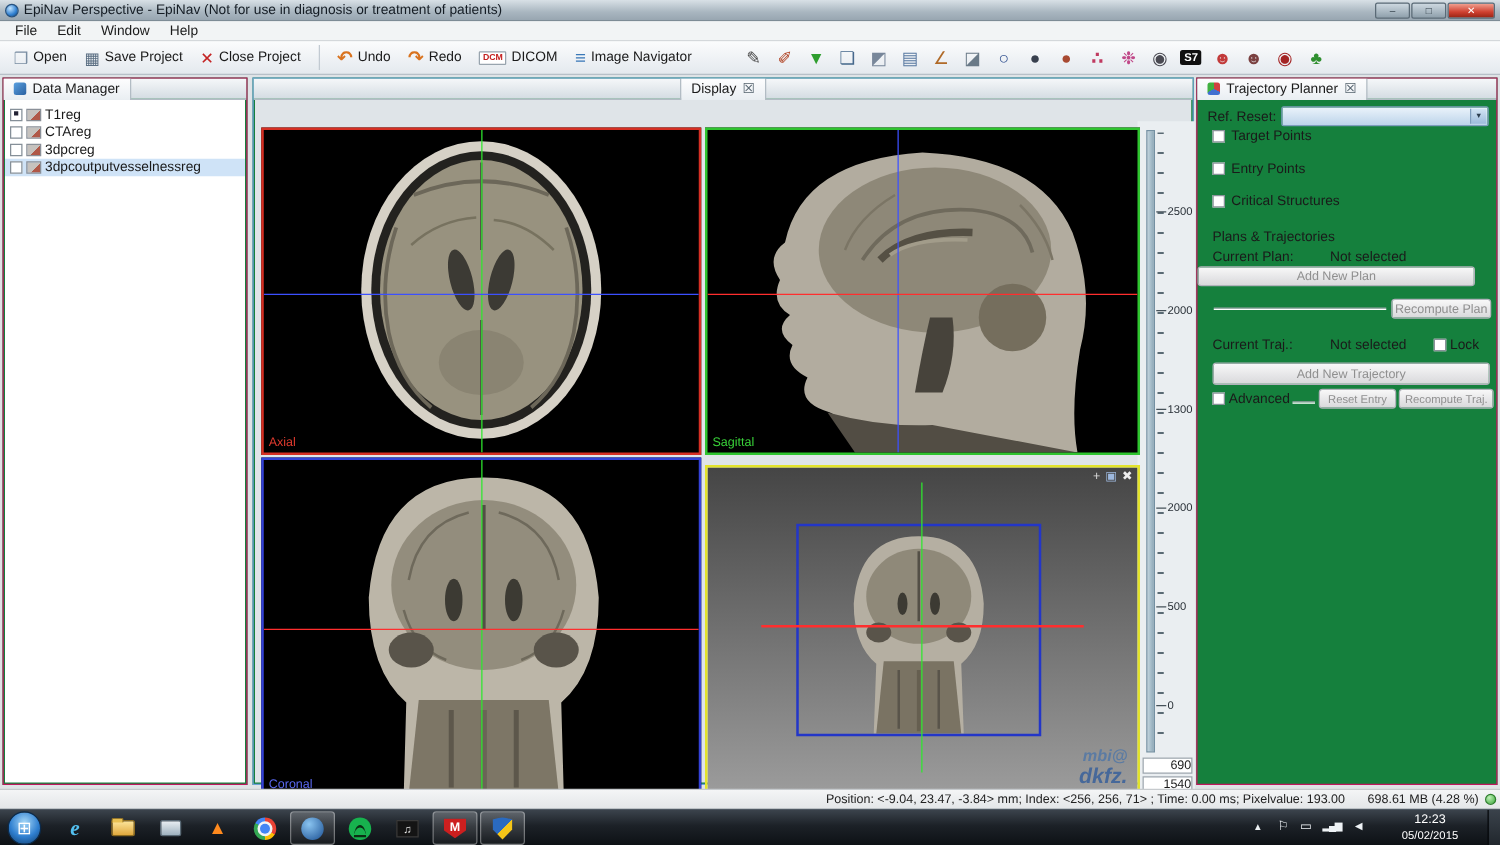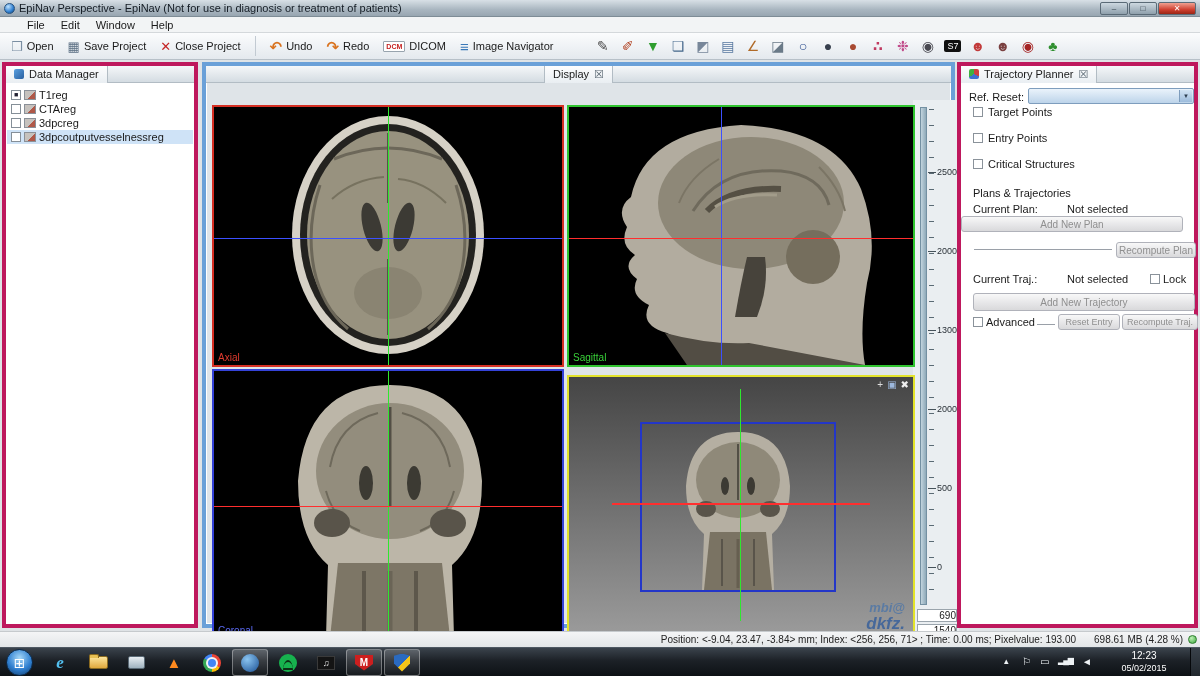--- a/index.html
+++ b/index.html
@@ -9,34 +9,34 @@
 
   
   .titlebar{position:absolute;left:0;top:0;width:1200px;height:17px;background:linear-gradient(#d8e0e6,#a9b6c0 60%,#98a6b1);border-bottom:1px solid #7e8c96;display:flex;align-items:center;padding:0 4px;gap:4px}
   .app-icon{width:11px;height:11px;border-radius:50%;background:radial-gradient(circle at 35% 30%,#bfe3ff,#2f7fd0 60%,#14416f);border:1px solid #27527f;flex:none}
   .title-text{font-size:11px;color:#141c24;white-space:nowrap;overflow:hidden;flex:1}
   .win-btns{display:flex;gap:1px;margin-left:auto}
   .win-btn{width:28px;height:13px;display:flex;align-items:center;justify-content:center;font-size:8px;border:1px solid #5a6a76;border-radius:2px;background:linear-gradient(#cdd8e0,#8fa0ac);color:#2c3a44}
   .win-btn.close{background:linear-gradient(#f0a090,#cf4030 60%,#9a2515);color:#fff;width:38px}
 
   
-  .menubar{position:absolute;left:0;top:17px;width:1200px;height:16px;background:#f2f4f5;border-bottom:1px solid #d4d8db;display:flex;align-items:center;padding-left:19px}
+  .menubar{position:absolute;left:0;top:17px;width:1200px;height:16px;background:#f2f4f5;border-bottom:1px solid #d4d8db;display:flex;align-items:center;padding-left:4px}
   .menu-item{padding:0 8px}
   .toolbar{position:absolute;left:0;top:33px;width:1200px;height:27px;background:linear-gradient(#fbfcfd,#e4e9ee);border-bottom:1px solid #b7c0c8;display:flex;align-items:center;padding-left:5px;gap:2px}
   .tb-btn{display:inline-flex;align-items:center;gap:4px;padding:2px 6px;border-radius:2px}
   .tb-glyph{font-size:13px;line-height:13px}
   .g-dcm{font-size:7px;font-weight:bold;color:#c42020;border:1px solid #98a4ae;background:#fff;padding:1px 2px;border-radius:1px}
   .tb-sep{width:1px;height:20px;background:#c2cad2;margin:0 6px}
   .tb-gap{width:28px}
   .tb-icon{width:23px;height:23px;display:inline-flex;align-items:center;justify-content:center}
   .tb-icon .ig{font-size:14px;line-height:14px}
-  .s7{font-size:9px;font-weight:normal;color:#fff;background:#101010;padding:1px 3px;border-radius:2px}
-
-  
-  .side-panel{position:absolute;background:#ffffff;border:4px solid #be185d}
+  .s7{font-size:9px;font-weight:bold;color:#fff;background:#101010;padding:1px 3px;border-radius:2px}
+
+  
+  .side-panel{position:absolute;background:#15803d;border:1px solid #be185d}
   .tabbar{position:absolute;left:0;top:0;right:0;height:17px;background:linear-gradient(#f5f7f9,#d4dce2);border-bottom:1px solid #b2bcc4;display:flex;align-items:center}
   .tab{display:inline-flex;align-items:center;gap:5px;height:17px;padding:0 8px;background:linear-gradient(#fdfdfe,#e9eef2);border-right:1px solid #b2bcc4;font-size:11px;white-space:nowrap}
   .tab.centered{margin:0 auto;border-left:1px solid #b2bcc4}
   .tab-close{font-size:11px;color:#55636e;line-height:11px}
   .dm-tab-icon{width:10px;height:10px;background:linear-gradient(135deg,#5aa0e0,#2a60a0);border-radius:2px;flex:none}
   .tp-tab-icon{width:10px;height:10px;background:conic-gradient(#d04040 0 33%,#4070d0 33% 66%,#40b040 66% 100%);border-radius:2px;flex:none}
 
   
   .dm-body{position:absolute;left:1px;top:17px;right:1px;bottom:1px;background:#fff}
   .dm-row{display:flex;align-items:center;gap:3px;height:14px;padding-left:4px;white-space:nowrap}

